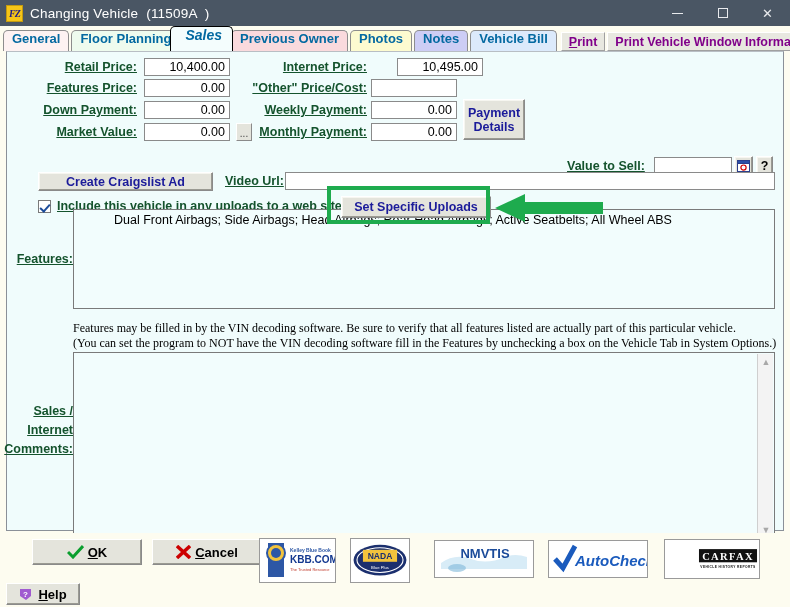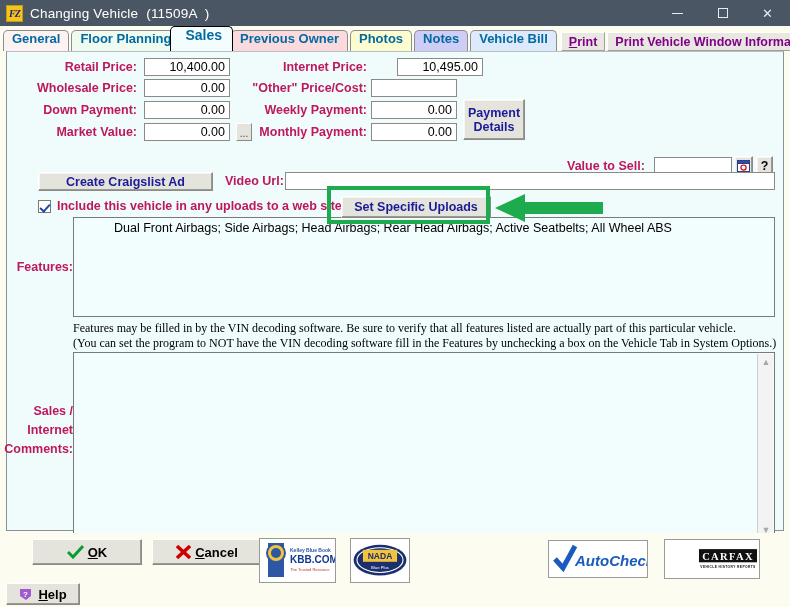--- a/index.html
+++ b/index.html
@@ -84,20 +84,21 @@
     font-family: "Liberation Sans", sans-serif;
   }
   .tab.active {
     height: 25px;
     font-size: 14px;
     border-color: #000;
     z-index: 5;
     margin-left: -12px;
     margin-right: -2px;
     padding: 0 10px 2px 14px;
+    font-style: italic;
   }
   .toolsep { width: 6px; }
   .tbtn {
     height: 19px;
     margin-left: 2px;
     padding: 0 7px;
     display: flex; align-items: center;
     font-size: 12.5px;
     font-weight: bold;
     color: #80008a;
@@ -115,23 +116,24 @@
     left: 6px; top: 51px;
     width: 778px; height: 480px;
     background: #f0fcfc;
     border: 1px solid #8a9098;
     border-top-color: #b8bec4;
   }
 
   .lbl {
     font-size: 12.5px;
     font-weight: bold;
-    color: #be185d;
+    color: #14532d;
     text-align: right;
     white-space: nowrap;
+    text-decoration: underline;
   }
   .fld {
     border: 1px solid #8a8a8a;
     background: #ffffff;
     height: 18px;
     font-size: 12.5px;
     font-family: "Liberation Sans", sans-serif;
     text-align: right;
     padding: 0 4px;
     display: flex; align-items: center; justify-content: flex-end;
@@ -301,21 +303,21 @@
 </div>
 
 <div class="panel">
 
   <div class="row" style="left:0px; top:8px; width:130px; justify-content:flex-end;">
     <span class="lbl">Retail Price:</span>
   </div>
   <div class="fld" style="position:absolute; left:137px; top:6px; width:86px;">10,400.00</div>
 
   <div class="row" style="left:0px; top:29px; width:130px; justify-content:flex-end;">
-    <span class="lbl">Wholesale Price:</span>
+    <span class="lbl">Features Price:</span>
   </div>
   <div class="fld" style="position:absolute; left:137px; top:27px; width:86px;">0.00</div>
 
   <div class="row" style="left:0px; top:51px; width:130px; justify-content:flex-end;">
     <span class="lbl">Down Payment:</span>
   </div>
   <div class="fld" style="position:absolute; left:137px; top:49px; width:86px;">0.00</div>
 
   <div class="row" style="left:0px; top:73px; width:130px; justify-content:flex-end;">
     <span class="lbl">Market Value:</span>
@@ -366,24 +368,24 @@
     <span class="lbl">Video Url:</span>
   </div>
   <div class="fld left" style="position:absolute; left:278px; top:120px; width:490px;"></div>
 
   <div class="row" style="left:31px; top:147px; gap:6px;">
     <span class="cbox"></span>
     <span class="lbl" style="text-align:right;">Include this vehicle in any uploads to a web site</span>
   </div>
   <div class="btn3d" style="position:absolute; left:334px; top:144px; width:150px; height:22px; z-index:20;">Set Specific Uploads</div>
 
-  <div class="row" style="left:0px; top:208px; width:66px; justify-content:flex-end;">
+  <div class="row" style="left:0px; top:200px; width:66px; justify-content:flex-end;">
     <span class="lbl">Features:</span>
   </div>
-  <div class="ta" style="position:absolute; left:66px; top:165px; width:702px; height:100px;padding-left:40px;">Dual Front Airbags; Side Airbags; Head Airbags; Rear Head Airbags; Active Seatbelts; All Wheel ABS</div>
+  <div class="ta" style="position:absolute; left:66px; top:157px; width:702px; height:100px;padding-left:40px;">Dual Front Airbags; Side Airbags; Head Airbags; Rear Head Airbags; Active Seatbelts; All Wheel ABS</div>
 
   <div class="note" style="left:66px; top:269px;">Features may be filled in by the VIN decoding software.  Be sure to verify that all features listed are actually part of this particular vehicle.</div>
   <div class="note" style="left:66px; top:284px;">(You can set the program to NOT have the VIN decoding software  fill in the Features by unchecking a box on the Vehicle Tab in System Options.)</div>
 
   <div class="row" style="left:0px; top:350px; width:66px; flex-direction:column; align-items:flex-end; line-height:19px;">
     <span class="lbl">Sales /</span>
     <span class="lbl">Internet</span>
     <span class="lbl">Comments:</span>
   </div>
   <div class="ta" style="position:absolute; left:66px; top:300px; width:702px; height:188px; position:absolute;">
@@ -443,20 +445,28 @@
     <svg width="68" height="43" viewBox="0 0 68 43">
       <rect width="68" height="43" fill="#ffffff"></rect>
       <ellipse cx="34" cy="21" rx="31" ry="18" fill="#1b2f6e"></ellipse>
       <ellipse cx="34" cy="21" rx="27" ry="14.5" fill="none" stroke="#ffffff" stroke-width="1.3"></ellipse>
       <rect x="14" y="9" width="40" height="14" fill="#f2c33c"></rect>
       <text x="34" y="20" font-size="10" fill="#1b2f6e" text-anchor="middle" font-family="Liberation Sans" font-weight="bold">NADA</text>
       <text x="34" y="32" font-size="5" fill="#ffffff" text-anchor="middle" font-family="Liberation Sans">Blue Plus</text>
     </svg>
   </div>
 
+  <div class="logo-btn" style="left:434px; top:7px; width:100px; height:38px;">
+    <svg width="98" height="36" viewBox="0 0 98 36">
+      <rect width="98" height="36" fill="#ffffff"></rect>
+      <path d="M6 22 q14 -10 30 -4 q16 6 34 -2 q10 -4 22 0 l0 12 l-86 0 z" fill="#d8ecf7"></path>
+      <ellipse cx="22" cy="27" rx="9" ry="4" fill="#7fb7d8" opacity="0.6"></ellipse>
+      <text x="50" y="17" font-size="13" fill="#1b4b9a" text-anchor="middle" font-family="Liberation Sans" font-weight="bold">NMVTIS</text>
+    </svg>
+  </div>
 
   <div class="logo-btn" style="left:548px; top:7px; width:100px; height:38px;">
     <svg width="98" height="36" viewBox="0 0 98 36">
       <rect width="98" height="36" fill="#ffffff"></rect>
       <polyline points="6,18 14,27 26,5" fill="none" stroke="#1b5bbd" stroke-width="5"></polyline>
       <text x="26" y="25" font-size="15" fill="#1b5bbd" font-family="Liberation Sans" font-weight="bold" font-style="italic">AutoCheck</text>
     </svg>
   </div>
 
   <div class="logo-btn" style="left:664px; top:6px; width:96px; height:40px;padding-left:32px;">

